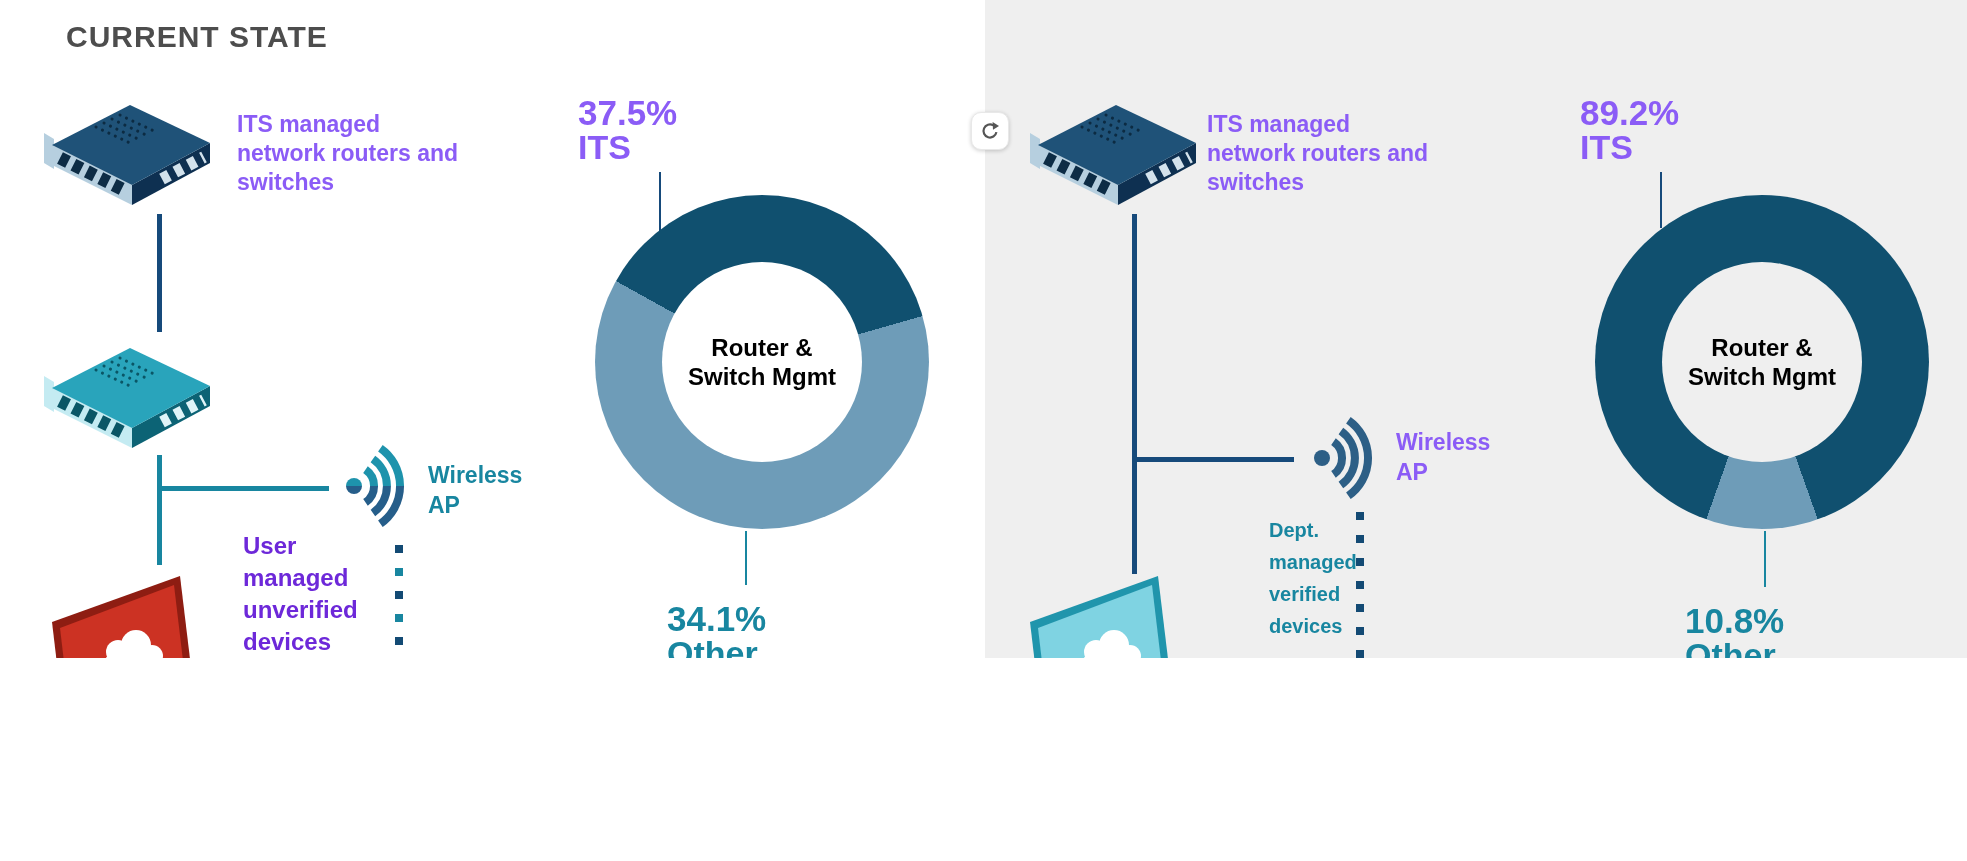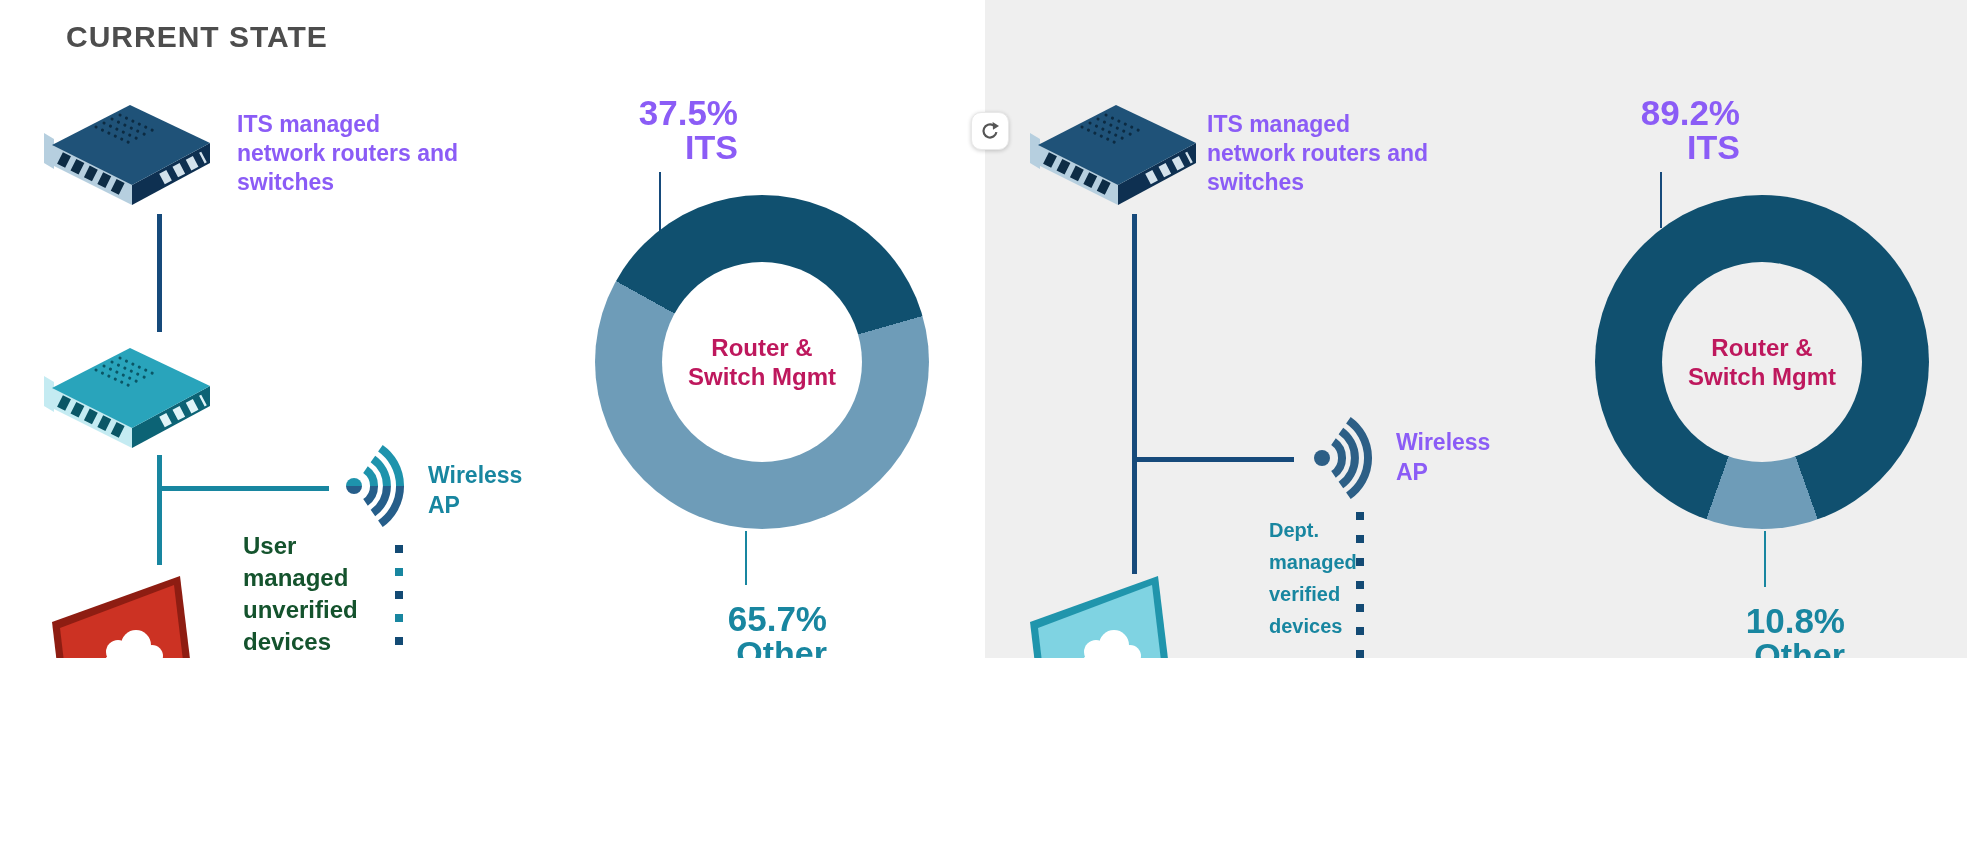--- a/index.html
+++ b/index.html
@@ -4,36 +4,36 @@
 <style>
   html,body{margin:0;padding:0;background:#fff;}
   #stage{position:relative;width:1967px;height:658px;overflow:hidden;
          font-family:"Liberation Sans",sans-serif;font-weight:bold;}
   .panel-bg{position:absolute;top:0;height:861px;}
   #bg-right{left:985px;width:982px;background:#efefef;}
   .title{position:absolute;font-size:30px;letter-spacing:1px;color:#4d4d4d;white-space:pre-line;}
   .lbl{position:absolute;white-space:pre-line;line-height:29px;font-size:23px;}
   .navy{color:#8b5cf6;}
   .teal{color:#1886a0;}
-  .red{color:#14532d;}
+  .red{color:#6d28d9;}
   .vline,.hline{position:absolute;}
   .navy-line{background:#164a7b;}
   .teal-line{background:#1886a0;}
   .dotted{position:absolute;width:8px;}
   .dot-mixed{background:repeating-linear-gradient(180deg,#134a74 0 8px,transparent 8px 23px,#1886a0 23px 31px,transparent 31px 46px);}
   .dot-navy{background:repeating-linear-gradient(180deg,#134a74 0 8px,transparent 8px 23px);}
   .donut{position:absolute;width:334px;height:334px;border-radius:50%;}
   #donut-current{left:595px;top:195px;background:conic-gradient(from -61deg,#10506f 0deg 135deg,#6e9cb8 135deg 360deg);}
   #donut-future{left:1595px;top:195px;background:conic-gradient(from 160.5deg,#6e9cb8 0deg 39deg,#10506f 39deg 360deg);}
   .donut-hole{position:absolute;left:67px;top:67px;width:200px;height:200px;border-radius:50%;
               display:flex;align-items:center;justify-content:center;text-align:center;
-              color:#be185d;font-size:24px;line-height:29px;white-space:pre-line;}
+              color:#000000;font-size:24px;line-height:29px;white-space:pre-line;}
   #donut-current .donut-hole{background:#ffffff;}
   #donut-future .donut-hole{background:#efefef;}
-  .pct-label{position:absolute;text-align:right;width:160px;}
+  .pct-label{position:absolute;text-align:left;width:160px;}
   .pct-big{font-size:35px;line-height:38px;}
   .pct-name{font-size:34px;line-height:31px;}
   .leader{position:absolute;width:2px;}
   .refresh-btn{position:absolute;left:971px;top:112px;width:38px;height:38px;background:#fff;
                border:1px solid #e8e8e8;border-radius:10px;box-shadow:0 1px 4px rgba(0,0,0,.2);
                display:flex;align-items:center;justify-content:center;cursor:pointer;padding:0;}
   svg{display:block;}
   .iso{position:absolute;}
 </style>
 </head>
@@ -169,21 +169,21 @@
 </div>
 <div class="leader navy-line" style="left:659px;top:172px;height:62px;"></div>
 
 <div class="donut" id="donut-current">
   <div class="donut-hole">Router &amp;
 Switch Mgmt</div>
 </div>
 
 <div class="leader teal-line" style="left:745px;top:531px;height:54px;"></div>
 <div class="pct-label teal" style="left:667px;top:600px;">
-  <div class="pct-big">65.7%</div>
+  <div class="pct-big">34.1%</div>
   <div class="pct-name">Other</div>
 </div>
 
 <button class="refresh-btn" type="button">
   <svg width="20" height="20" viewBox="0 0 20 20">
     <path d="M13.25,4.37 A6.5,6.5 0 1 0 16.4,11.13" fill="none" stroke="#555" stroke-width="2.2"></path>
     <polygon points="12.6,1 19,4.9 13,8.8" fill="#555"></polygon>
   </svg>
 </button>
 

